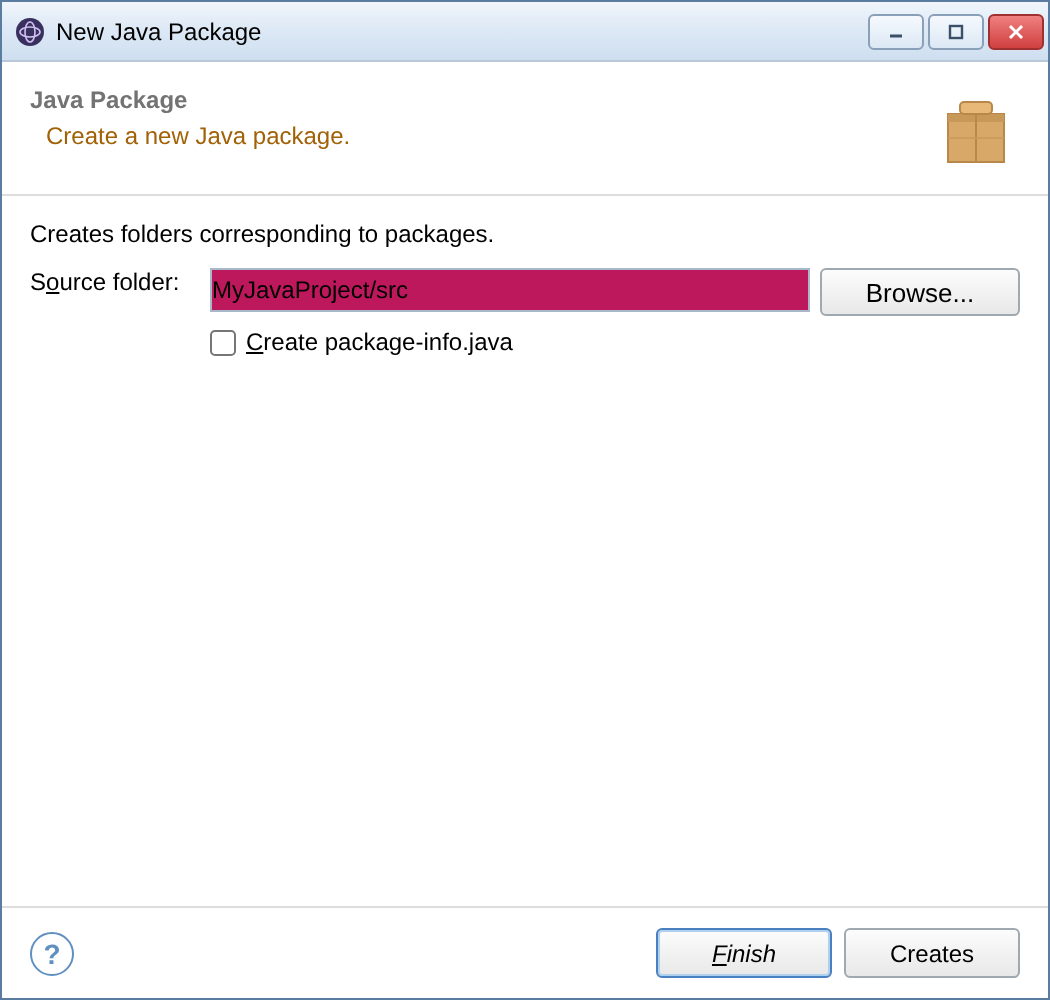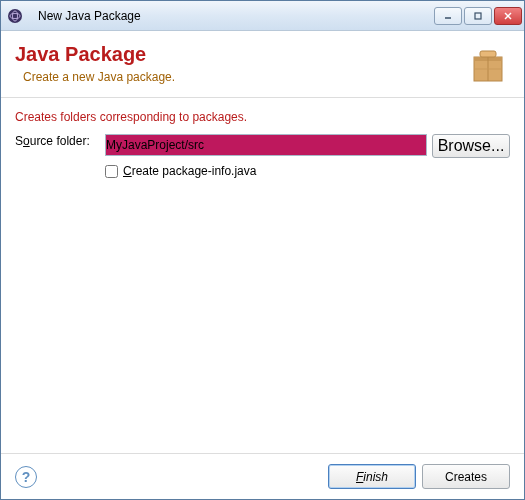--- a/index.html
+++ b/index.html
@@ -19,21 +19,20 @@
       display: flex;
       flex-direction: column;
     }
     .titlebar {
       height: 30px;
       background: linear-gradient(to bottom, #f0f5fb 0%, #dce8f5 50%, #cfdff0 100%);
       border-bottom: 1px solid #b8c8d8;
       display: flex;
       align-items: center;
       padding: 0 2px 0 6px;
-      gap: 10px;
     }
     .titlebar-icon {
       width: 16px;
       height: 16px;
       margin-right: 5px;
       display: flex;
       align-items: center;
       justify-content: center;
     }
     .titlebar-text {
@@ -64,43 +63,43 @@
     }
     .header {
       padding: 12px 14px 10px 14px;
       background: #fff;
       display: flex;
       align-items: flex-start;
       border-bottom: 1px solid #ddd;
     }
     .header-text { flex: 1; }
     .header-title {
-      font-size: 20px;
+      font-size: 12px;
       font-weight: bold;
-      color: #b91c1c;
+      color: #737373;
       margin-bottom: 4px;
     }
     .header-subtitle {
       font-size: 12px;
       color: #a16207;
       padding-left: 8px;
     }
     .header-icon {
       width: 44px;
       height: 44px;
       margin-left: 10px;
     }
     .content {
       flex: 1;
       padding: 12px 14px;
       background: #fff;
     }
     .desc {
       font-size: 12px;
-      color: #b91c1c;
+      color: #000000;
       margin-bottom: 10px;
     }
     .form-row {
       display: flex;
       align-items: flex-start;
       margin-bottom: 6px;
     }
     .form-label {
       width: 90px;
       font-size: 12px;
@@ -115,26 +114,26 @@
       font-size: 12px;
       font-family: inherit;
       background: #be185d;
     }
     .form-input.active {
       border-color: #5a8ac8;
       outline: 1px solid #b8d0f0;
     }
     .browse-btn {
       margin-left: 5px;
-      width: 78px;
+      width: 100px;
       height: 24px;
       border: 1px solid #a0a8b0;
       border-radius: 3px;
       background: linear-gradient(to bottom, #fcfcfc, #e8e8e8);
-      font-size: 16px;
+      font-size: 13px;
       font-family: inherit;
       cursor: pointer;
     }
     .checkbox-row {
       display: flex;
       align-items: center;
       padding-left: 90px;
       margin-top: 4px;
     }
     .checkbox-row input {

